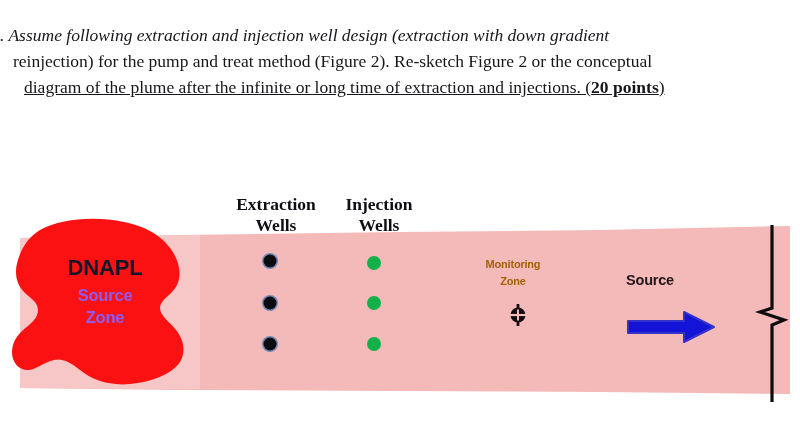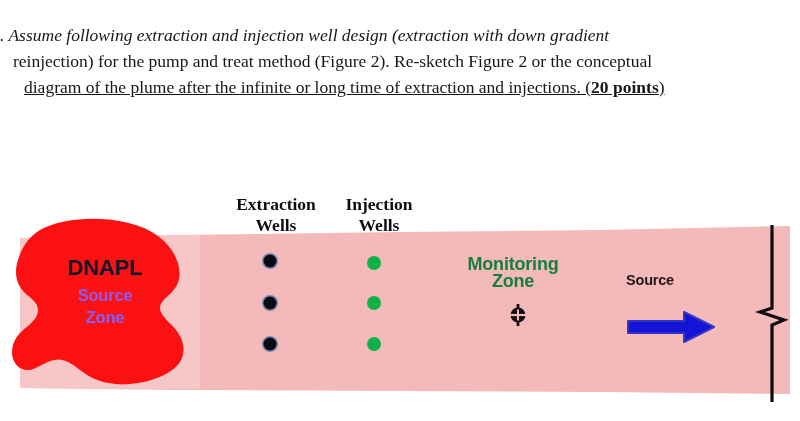--- a/index.html
+++ b/index.html
@@ -96,23 +96,23 @@
     top: 104px;
     width: 94px;
     font-size: 16.5px;
     color: #8b5cf6;
     line-height: 22px;
   }
   #label-monitoring-well {
     left: 448px;
     top: 76px;
     width: 130px;
-    font-size: 18px;
+    font-size: 11px;
     line-height: 17px;
-    color: #15803d;
+    color: #a16207;
   }
   #label-plume {
     left: 590px;
     top: 92px;
     width: 120px;
     font-size: 14.5px;
     color: #231416;
   }
 </style>
 </head>

